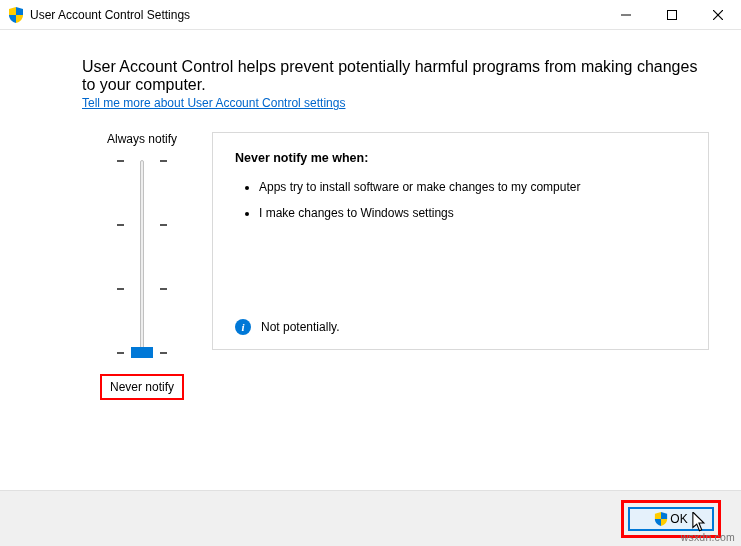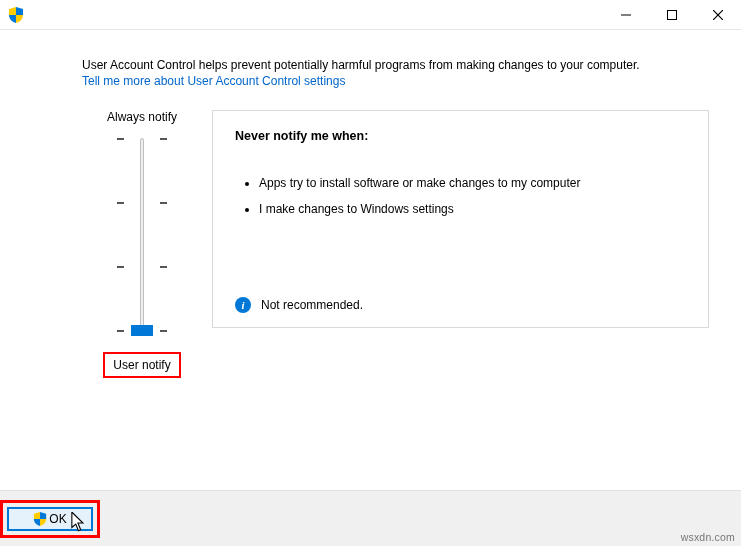--- a/index.html
+++ b/index.html
@@ -6,63 +6,64 @@
     body { margin: 0; width: 741px; height: 546px; background: #fff; font-size: 12px; color: #000; position: relative; }
     .titlebar { height: 30px; display: flex; align-items: center; padding-left: 8px; border-bottom: 1px solid #e5e5e5; }
     .titlebar .shield { width: 16px; height: 16px; margin-right: 6px; }
     .titlebar .title { font-size: 12px; color: #000; }
     .winbtns { margin-left: auto; display: flex; }
     .winbtn { width: 46px; height: 30px; display: flex; align-items: center; justify-content: center; cursor: pointer; }
     .winbtn svg { width: 10px; height: 10px; }
 
     .content { padding: 28px 32px 0 82px; }
     .heading { color: #003399; font-size: 15.5px; margin: 0 0 16px 0; font-weight: 400; }
-    .desc { color: #000; font-size: 12px; margin: 0 0 2px 0; }
-    .link { color: #0066cc; cursor: pointer; font-size: 12px; margin-top: 13px; }
+    .desc { color: #000; font-size: 16px; margin: 0 0 2px 0; }
+    .link { color: #0066cc; text-decoration: underline; cursor: pointer; font-size: 12px; margin-top: 13px; }
 
     .main { display: flex; margin-top: 22px; justify-content: center; }
     .slider-col { width: 120px; position: relative; }
     .sl-top { text-align: center; font-size: 12px; margin-bottom: 10px; }
     .sl-bot { text-align: center; font-size: 12px; margin-top: 18px; }
     .highlight { border: 2px solid red; padding: 4px 8px; display: inline-block; }
     .btn-highlight { border: 3px solid red; padding: 4px; display: inline-block; }
 
     .track-wrap { position: relative; height: 200px; margin: 10px auto 0; width: 50px; }
     .track { position: absolute; left: 50%; top: 4px; bottom: 4px; width: 4px; margin-left: -2px; background: linear-gradient(to right, #ddd, #fff, #ddd); border: 1px solid #c0c0c0; border-radius: 2px; }
     .tick { position: absolute; width: 50px; left: 0; display: flex; justify-content: space-between; }
     .tick span { width: 7px; height: 1.5px; background: #555; display: block; }
     .tick.t0 { top: 4px; } .tick.t1 { top: 68px; } .tick.t2 { top: 132px; } .tick.t3 { top: 196px; }
     .thumb { position: absolute; left: 50%; width: 22px; height: 11px; margin-left: -11px; top: 191px; background: #0078d7; cursor: pointer; }
 
     .panel { border: 1px solid #d9d9d9; flex: 1; padding: 18px 22px 14px 22px; margin-left: 10px; height: 218px; position: relative; }
-    .ptitle { font-weight: 600; font-size: 12.5px; margin: 0 0 32px 0; }
+    .ptitle { font-weight: 600; font-size: 12.5px; margin: 0 0 14px 0; }
     .panel ul { margin: 0; padding-left: 24px; }
     .panel li { font-size: 12px; margin-bottom: 10px; line-height: 1.35; }
     .recrow { position: absolute; bottom: 14px; left: 22px; display: flex; align-items: center; gap: 10px; }
     .info-icon { width: 16px; height: 16px; border-radius: 50%; background: #0078d7; color: #fff; display: flex; align-items: center; justify-content: center; font-size: 11px; font-weight: bold; font-family: Georgia, serif; font-style: italic; }
 
-    .footer { position: absolute; left: 0; right: 0; bottom: 0; height: 56px; border-top: 1px solid #e0e0e0; background: #f0f0f0; display: flex; align-items: center; padding-right: 20px; gap: 12px; }
+    .footer { position: absolute; left: 0; right: 0; bottom: 0; height: 56px; border-top: 1px solid #e0e0e0; background: #f0f0f0; display: flex; align-items: center; justify-content: flex-end; padding-right: 20px; gap: 12px; }
     .btn { min-width: 86px; height: 24px; background: #e1e1e1; border: 1px solid #adadad; font-size: 12px; display: inline-flex; align-items: center; justify-content: center; cursor: pointer; padding: 0 12px; }
     .btn.focused { border: 1px solid #0078d7; box-shadow: inset 0 0 0 1px #0078d7; background: #e5f1fb; }
     .btn .shield { width: 14px; height: 14px; margin-right: 2px; }
     .cursor { position: absolute; width: 15px; height: 21px; pointer-events: none; }
 
     .watermark { position: absolute; right: 6px; bottom: 3px; font-size: 10.5px; color: #777; letter-spacing: .2px; z-index: 5; }
   </style>
 </head>
 <body>
 
 <div class="titlebar">
   <svg class="shield" viewBox="0 0 16 16">
     <path d="M8 0 L15 2 V8 C15 12 12 15 8 16 C4 15 1 12 1 8 V2 Z" fill="#fff"></path>
     <path d="M8 0 L15 2 V8 L8 8 Z" fill="#0078d7"></path>
     <path d="M8 0 L1 2 V8 L8 8 Z" fill="#ffcc00"></path>
     <path d="M8 8 L15 8 C15 12 12 15 8 16 Z" fill="#ffcc00"></path>
     <path d="M8 8 L1 8 C1 12 4 15 8 16 Z" fill="#0078d7"></path>
   </svg>
+  <span class="title">User Account Control Settings</span>
   <div class="winbtns">
     <div class="winbtn">
       <svg viewBox="0 0 10 10">
           <line x1="0" y1="5" x2="10" y2="5" stroke="#000" stroke-width="1"></line>
         </svg>
     </div>
     <div class="winbtn">
       <svg viewBox="0 0 10 10">
           <rect x="0.5" y="0.5" width="9" height="9" fill="none" stroke="#000" stroke-width="1"></rect>
         </svg>
@@ -98,33 +99,33 @@
             <span></span>
             <span></span>
           </div>
         <div class="tick t3">
             <span></span>
             <span></span>
           </div>
         <div class="thumb"></div>
       </div>
       <div class="sl-bot">
-        <span class="highlight">User notify</span>
+        <span class="highlight">Never notify</span>
       </div>
     </div>
 
     <div class="panel">
       <p class="ptitle">Never notify me when:</p>
       <ul>
         <li>Apps try to install software or make changes to my computer</li>
         <li>I make changes to Windows settings</li>
       </ul>
       <div class="recrow">
         <span class="info-icon">i</span>
-        <span>Not recommended.</span>
+        <span>Not potentially.</span>
       </div>
     </div>
   </div>
 </div>
 
 <div class="footer">
   <span class="btn-highlight" style="position:relative;">
     <button class="btn focused">
       <svg class="shield" viewBox="0 0 16 16">
         <path d="M8 0 L15 2 V8 C15 12 12 15 8 16 C4 15 1 12 1 8 V2 Z" fill="#fff"></path>

